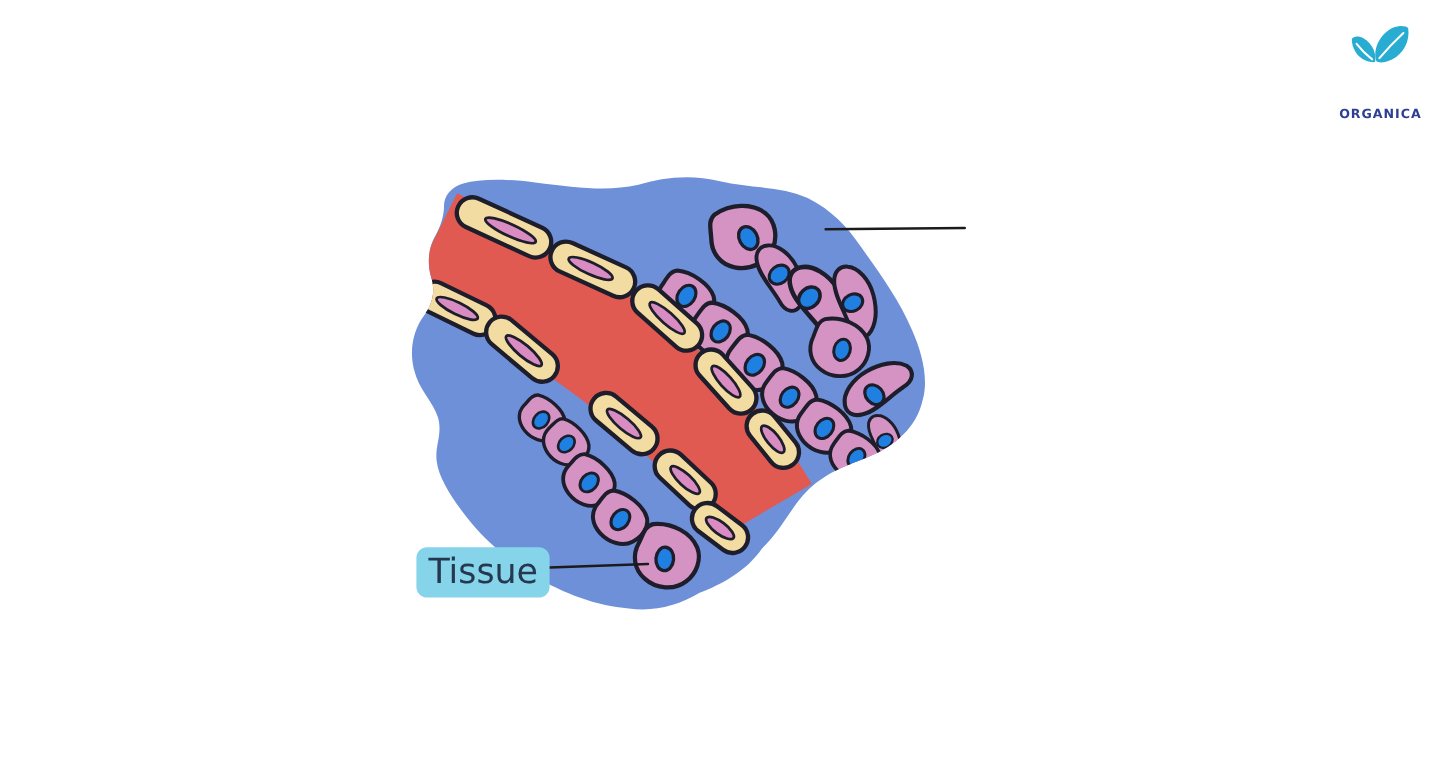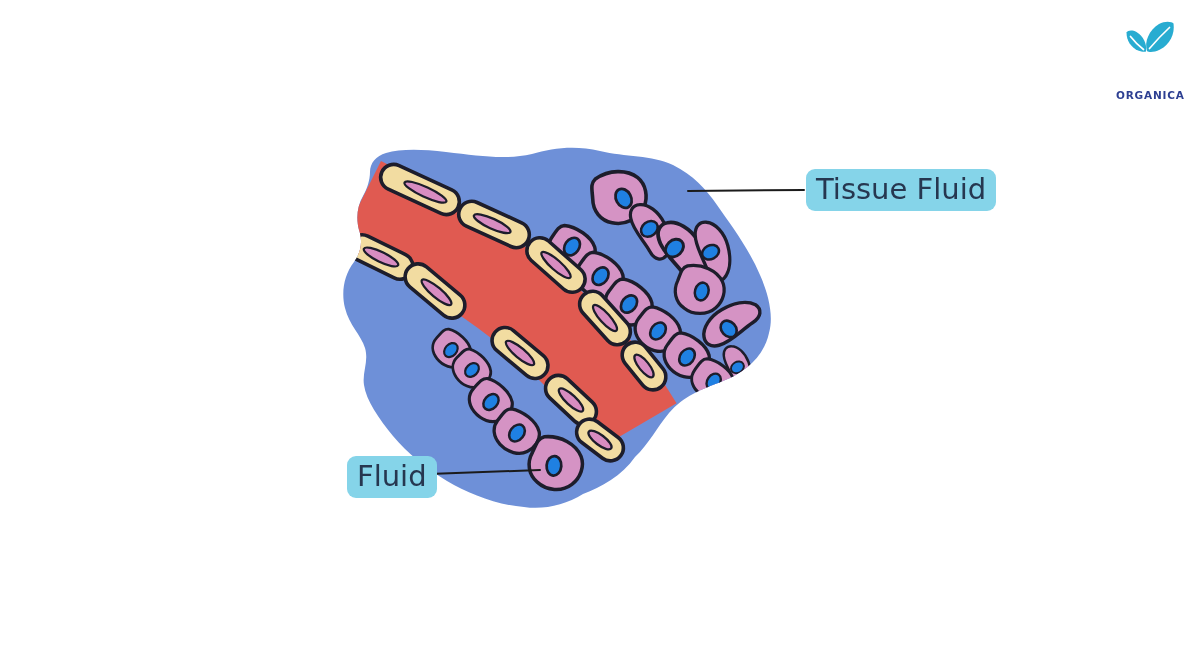--- a/index.html
+++ b/index.html
@@ -199,18 +199,17 @@
     <g transform="translate(1147,51)">
       <g>
         <path class="leaf" d="M0,0 C -3,-9 2,-21 12,-27 C 18,-30.5 25,-29.5 26.5,-27.5 C 28,-17 23,-6.5 13,-1.5 C 7,1.5 2,1.5 0,0 Z"></path>
         <path class="leaf-vein" d="M2.5,-2.5 C 8,-9 15,-16.5 22.5,-23.5"></path>
         <path class="leaf" d="M-1,0.5 C 0,-7 -3.5,-15 -10.5,-19 C -15,-21.5 -19.5,-20.5 -20.5,-18.5 C -20.5,-10.5 -16,-3.5 -9,-0.5 C -5.5,0.8 -2.5,1.2 -1,0.5 Z"></path>
         <path class="leaf-vein" d="M-3.5,-1.5 C -8,-5 -13,-10 -16.5,-14.5"></path>
       </g>
     </g>
   </svg>
 
-  <div class="fig-label" style="left:806px; top:169px;">Tissue Fluid</div>
-
-  <div class="fig-label" style="left:347px; top:456px;">Fluid</div>
+
+  <div class="fig-label" style="left:347px; top:456px;">Tissue</div>
 
   <div class="brand">ORGANICA</div>
 </div>
 
 </body></html>

